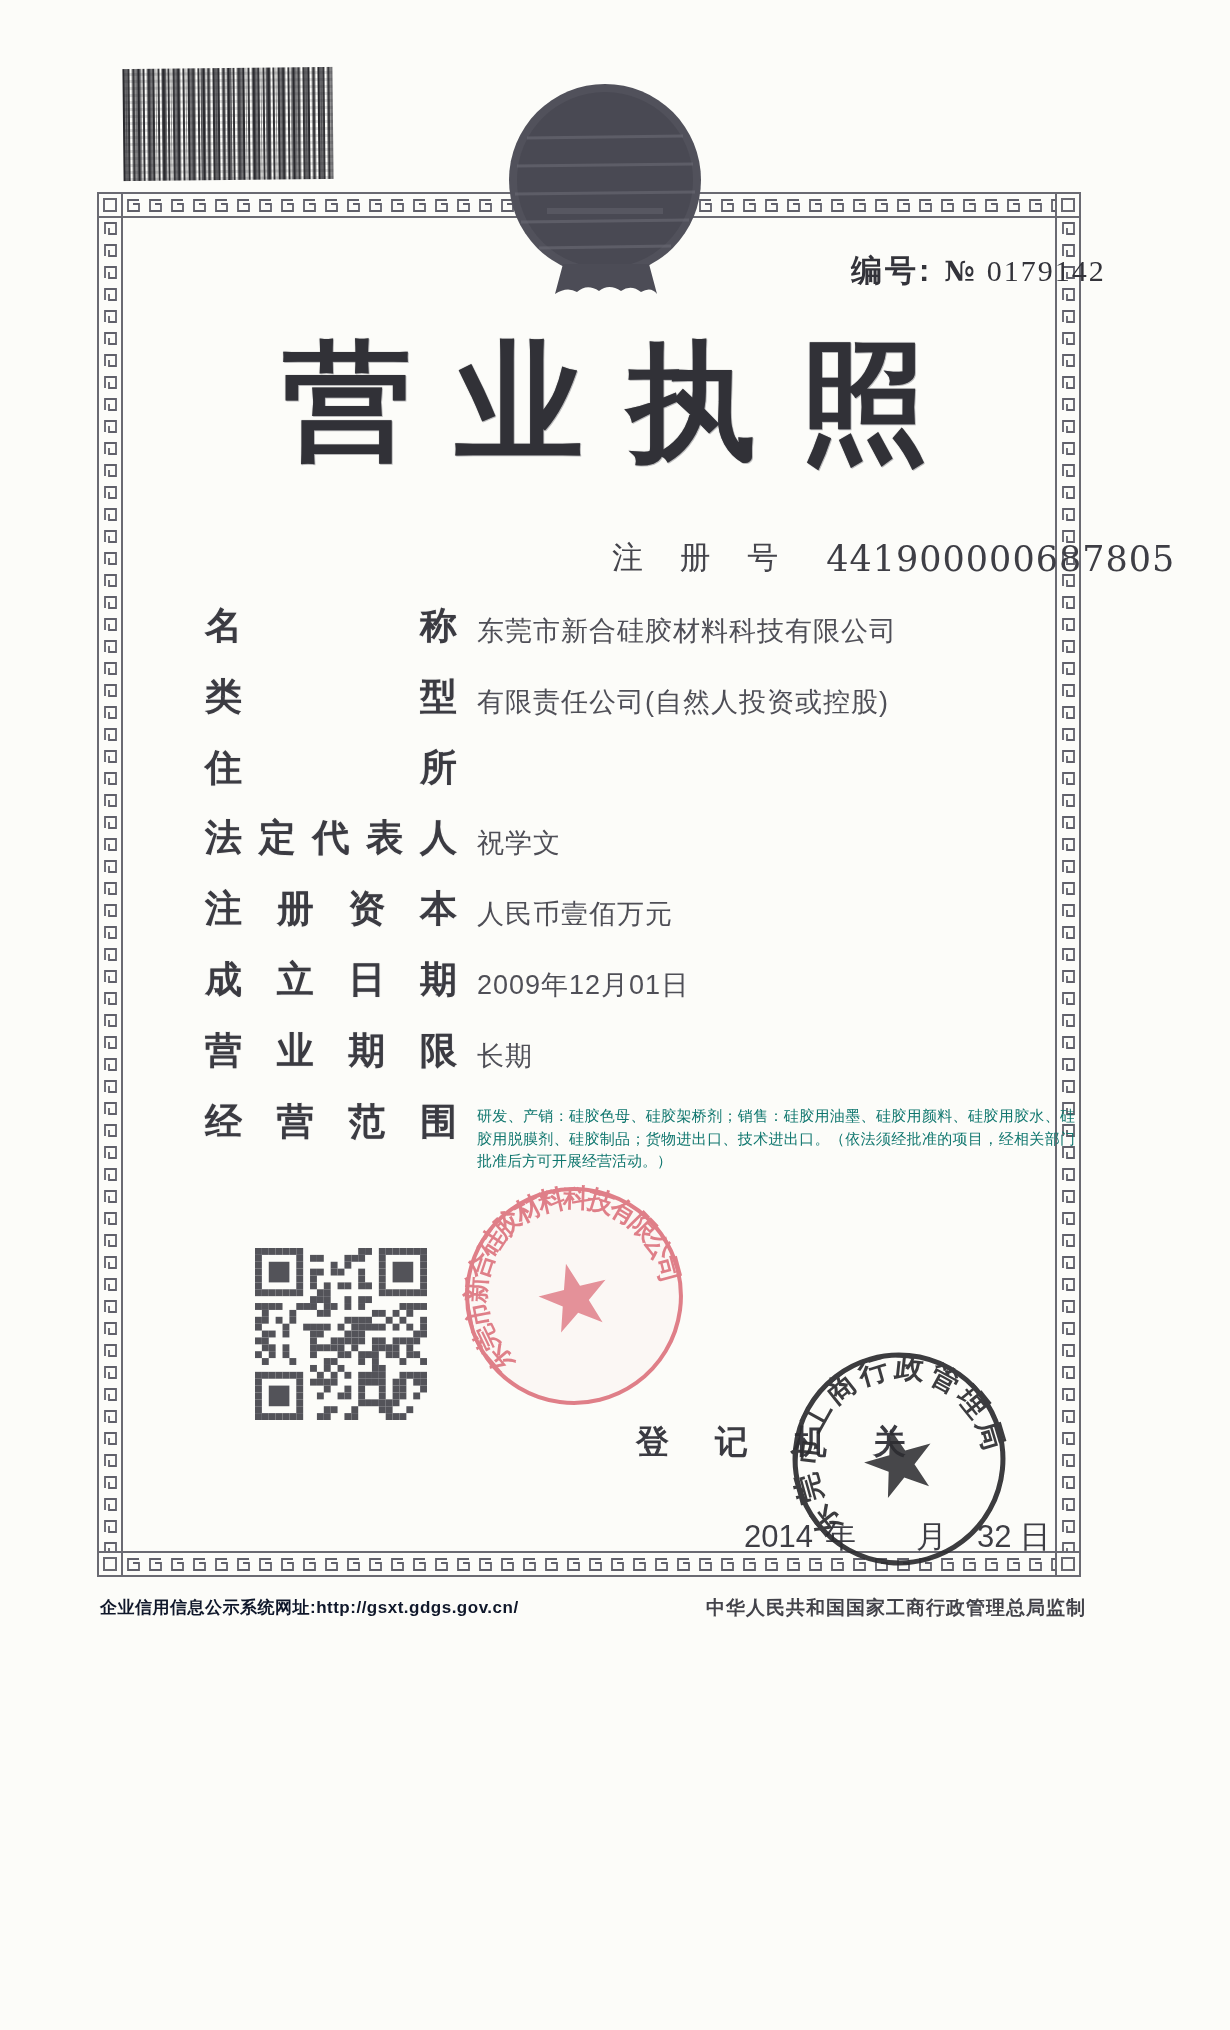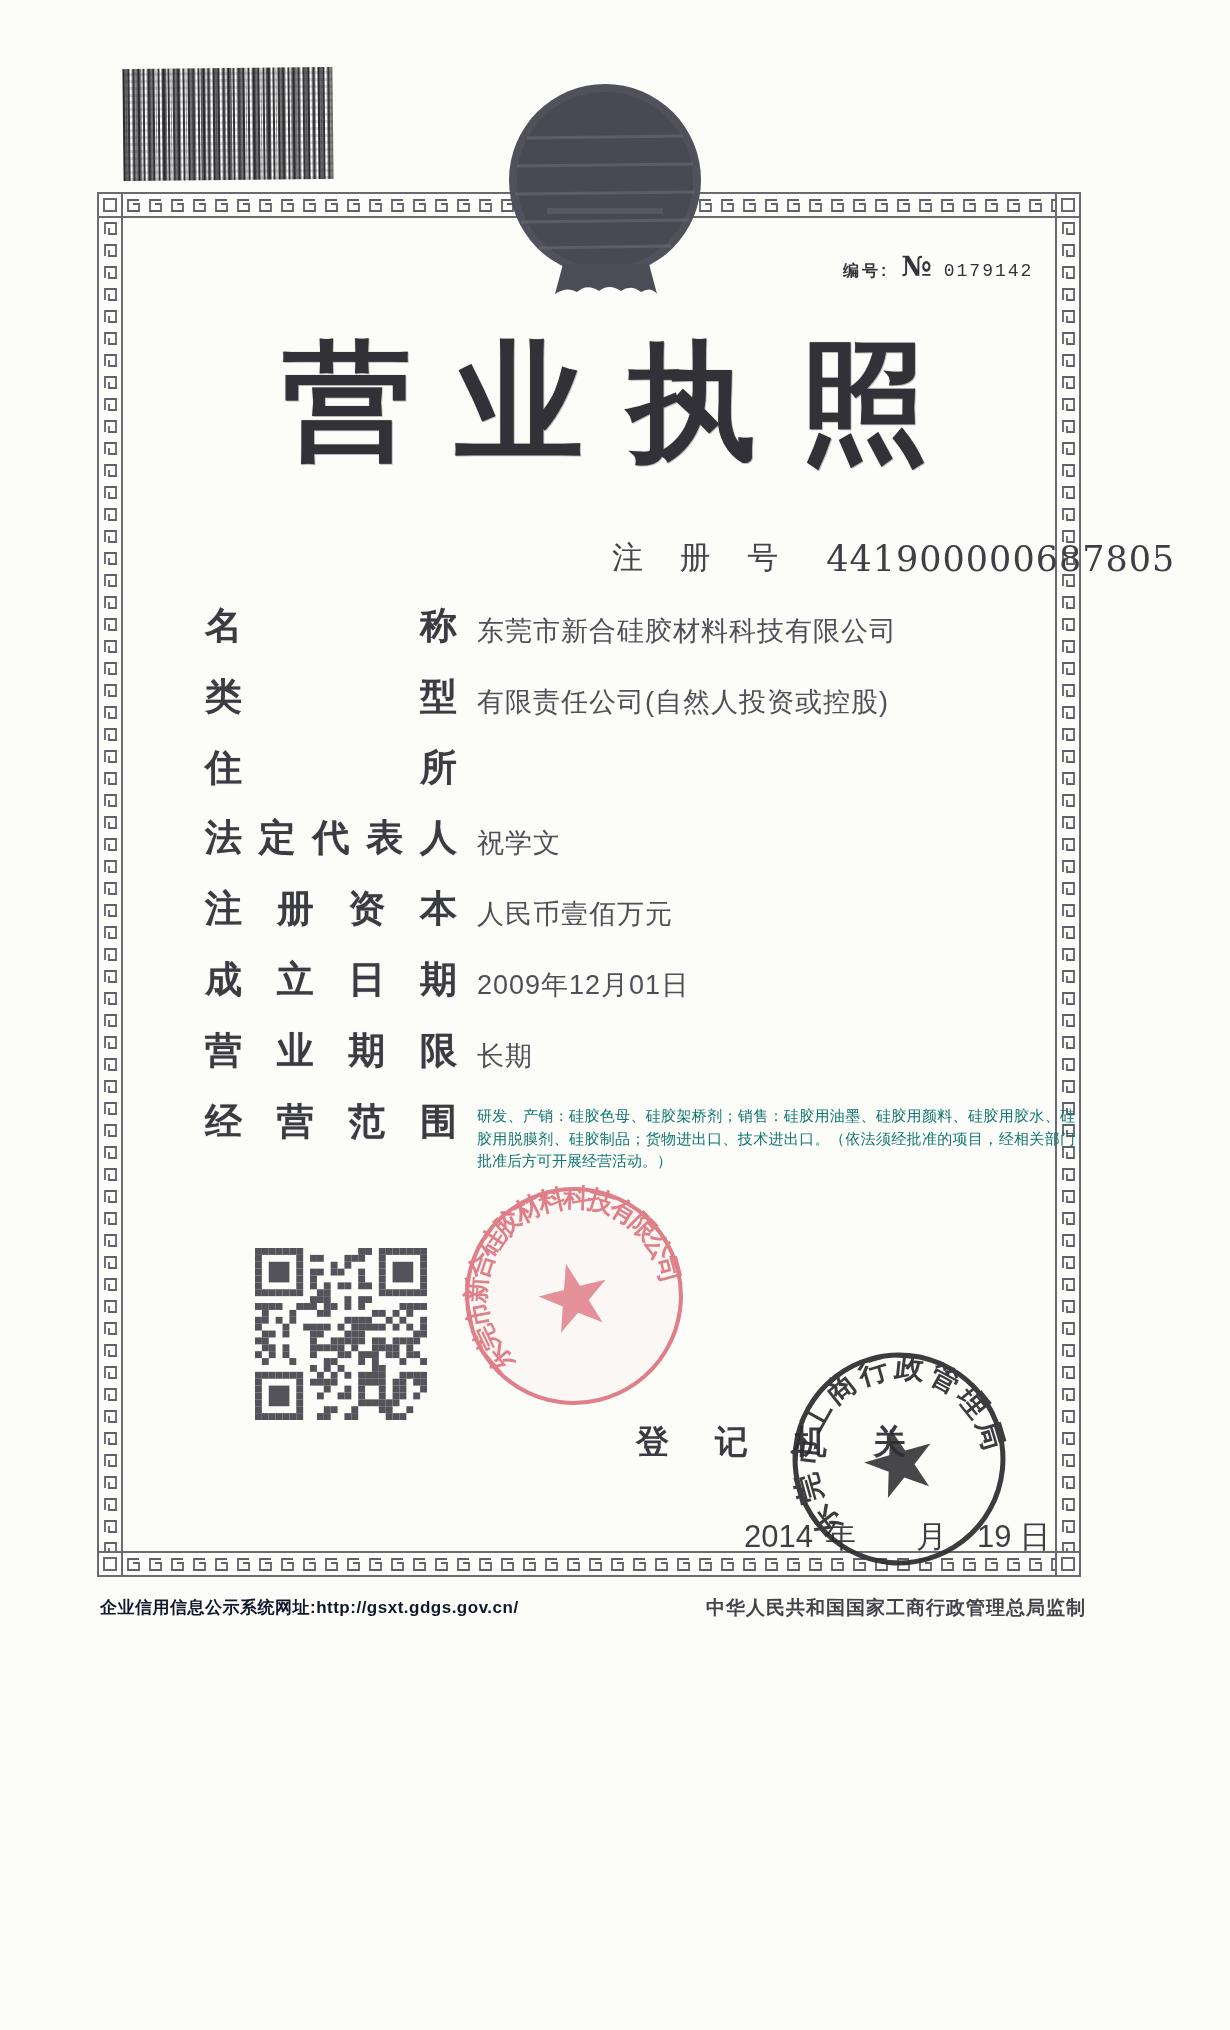--- a/index.html
+++ b/index.html
@@ -31,23 +31,23 @@
       repeating-linear-gradient(90deg, rgba(40,40,46,.65) 0 5px, rgba(255,255,255,0) 5px 13px),
       repeating-linear-gradient(90deg, rgba(25,25,30,.45) 0 1px, rgba(255,255,255,0) 1px 3px),
       repeating-linear-gradient(0deg, rgba(60,60,66,.18) 0 3px, rgba(255,255,255,0) 3px 7px);
     filter:blur(.4px) contrast(.95);
   }
   .emblem { position:absolute; left:505px; top:80px; width:200px; height:220px; z-index:3; filter:blur(.3px); }
   .serial {
     position:absolute; left:843px; top:250px; z-index:4;
     display:flex; align-items:baseline; gap:12px; color:#33333a;
   }
-  .serial .lbl { font-size:16px; letter-spacing:3px; font-weight:600; }
+  .serial .lbl { font-size:31px; letter-spacing:3px; font-weight:600;margin-left:8px; }
   .serial .no  { font-size:28px; font-weight:700; font-family:"DejaVu Serif", serif; }
-  .serial .num { font-size:18px; font-family:Liberation Mono, monospace; letter-spacing:2px; }
+  .serial .num { font-size:30px; font-family:Liberation Serif, serif; letter-spacing:2px; }
   
   .title {
     position:absolute; left:283px; top:332px; width:645px; z-index:4;
     display:flex; justify-content:space-between;
     font-size:128px; font-weight:700; color:#313137; line-height:1.1;
     text-shadow:0 0 1px rgba(60,60,66,.7), 1px 1px 0 rgba(90,90,96,.35);
   }
   
   .regno {
     position:absolute; left:612px; top:527px; z-index:4;
@@ -526,21 +526,21 @@
       <span>登</span>
       <span>记</span>
       <span>机</span>
       <span>关</span>
     </div>
 
   <div class="issue-date">
     <span>2014</span>
     <span class="g1">年</span>
     <span class="g2">月</span>
-    <span class="g3">19</span>
+    <span class="g3">32</span>
     <span class="g4">日</span>
   </div>
 
   <div class="seal-black">
     <svg width="222" height="222" viewBox="0 0 220 220">
       <defs>
         <path id="arcB" d="M 39,158 A 84,84 0 1 1 181,158" fill="none"></path>
       </defs>
       <circle cx="110" cy="110" r="103" fill="none" stroke="#2c2c30" stroke-width="5"></circle>
       <polygon points="110,79 118.2,103.7 144.2,103.9 123.3,119.3 131.2,144.1 110,129 88.8,144.1 96.7,119.3 75.8,103.9 101.8,103.7" fill="#2c2c30" opacity=".95"></polygon>

